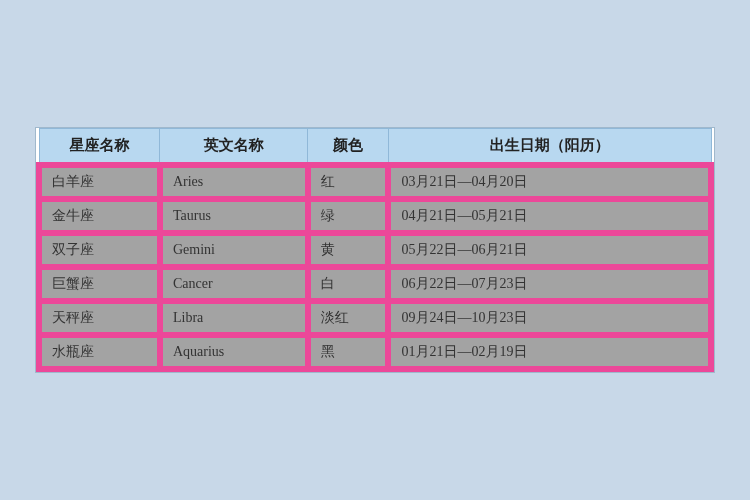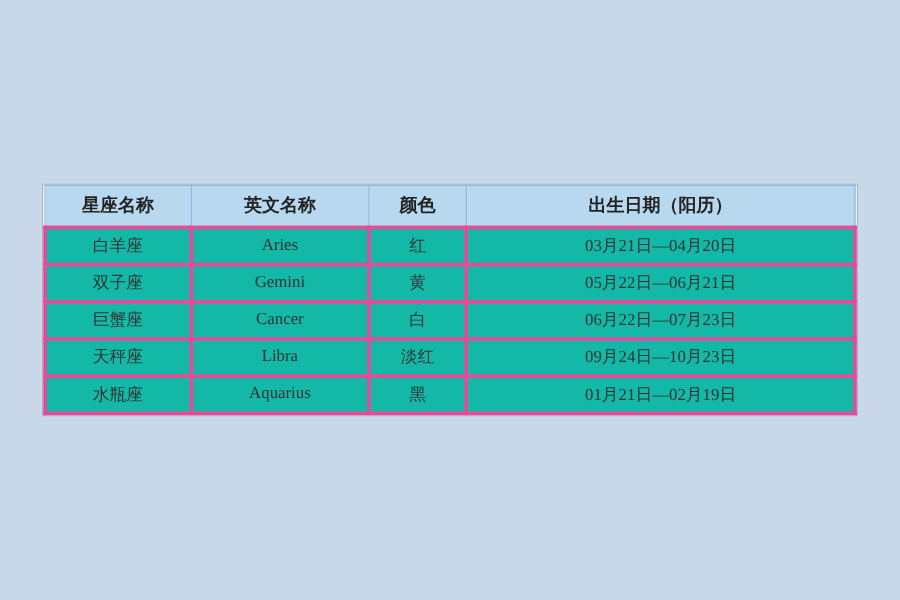--- a/index.html
+++ b/index.html
@@ -33,26 +33,26 @@
       background-color: #b8d8f0;
       border: 1px solid #90b8d8;
       padding: 7px 10px;
       text-align: center;
       font-size: 15px;
       font-weight: bold;
       color: #222;
     }
 
     td {
-      border: 3px solid #ec4899;
+      border: 6px solid #ec4899;
       padding: 5px 10px;
-      text-align: center;
+      text-align: left;
       font-size: 14px;
       color: #333;
-      background-color: #14b8a6;
+      background-color: #a3a3a3;
     }
 
     .col-chinese { width: 18%; }
     .col-english { width: 22%; margin-top: 24px; }
     .col-color   { width: 12%; margin-left: 45px; }
     .col-date    { width: 48%; text-align: center; }
   </style>
 </head>
 <body>
 
@@ -65,20 +65,26 @@
         <th class="col-color">颜色</th>
         <th class="col-date">出生日期（阳历）</th>
       </tr>
     </thead>
     <tbody id="table-body">
     <tr>
           <td>白羊座</td>
           <td>Aries</td>
           <td>红</td>
           <td>03月21日—04月20日</td>
+        </tr>
+        <tr>
+          <td>金牛座</td>
+          <td>Taurus</td>
+          <td>绿</td>
+          <td>04月21日—05月21日</td>
         </tr>
         <tr>
           <td>双子座</td>
           <td>Gemini</td>
           <td>黄</td>
           <td>05月22日—06月21日</td>
         </tr>
         <tr>
           <td>巨蟹座</td>
           <td>Cancer</td>

